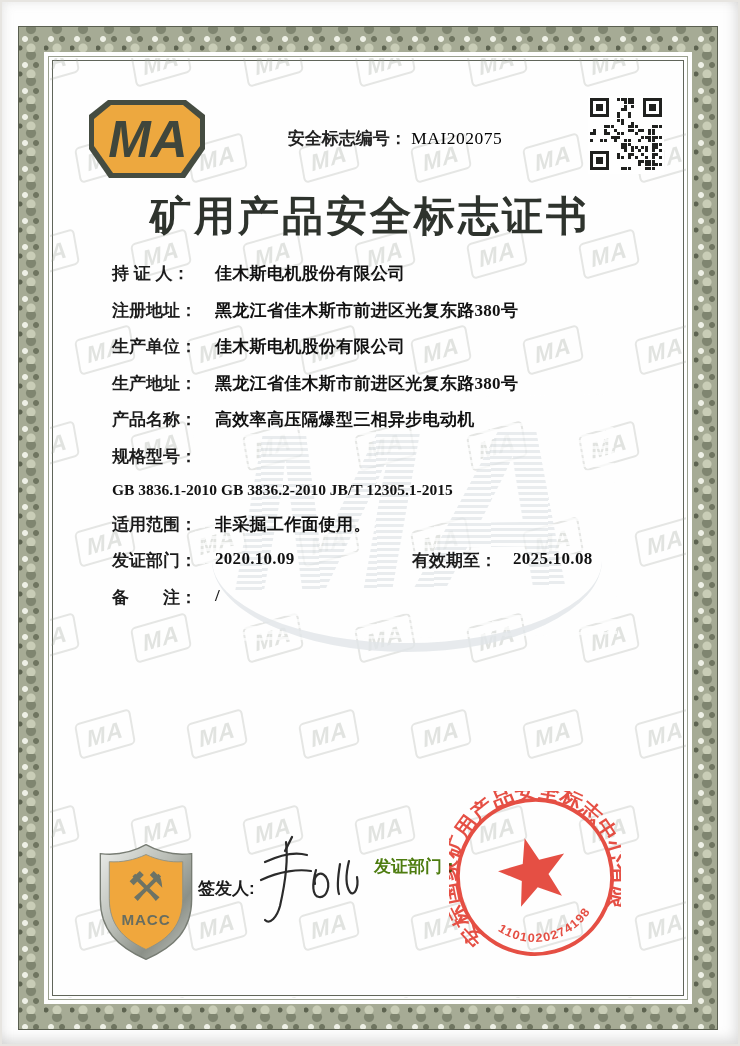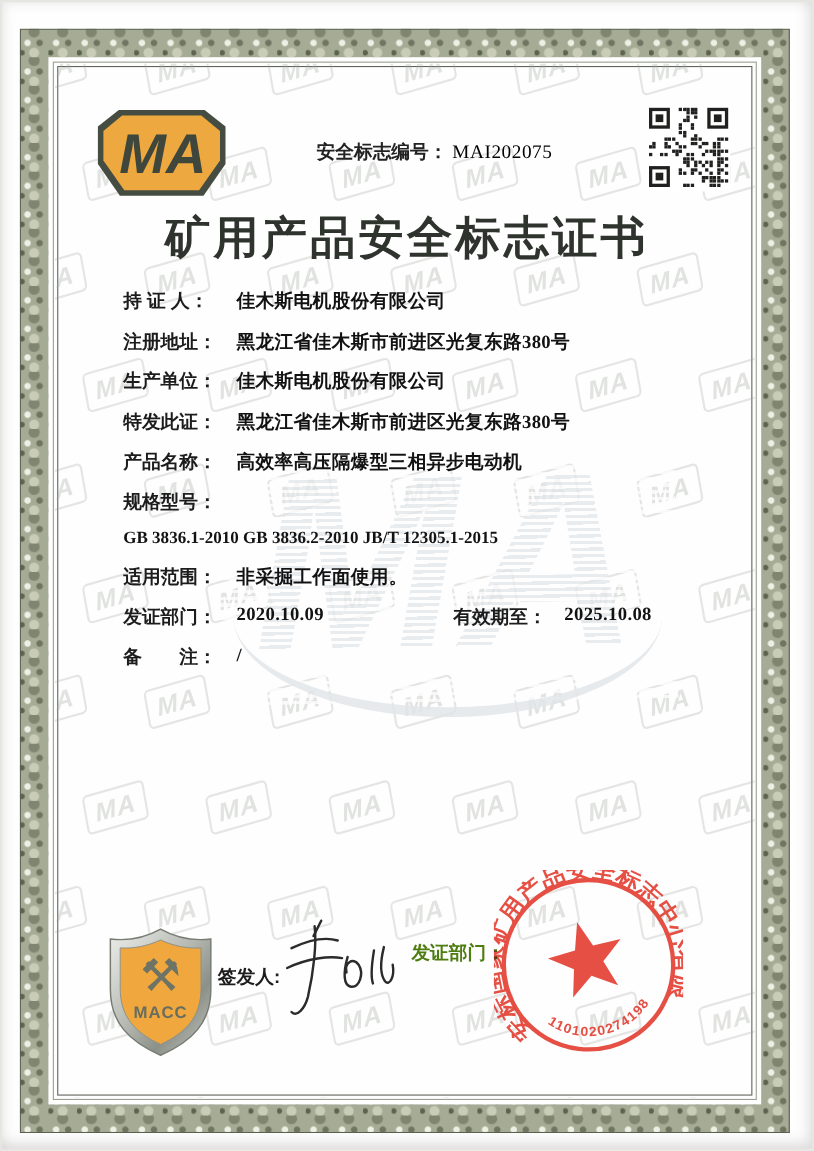--- a/index.html
+++ b/index.html
@@ -299,21 +299,21 @@
         </div>
       <div class="row">
           <span class="lbl">注册地址：</span>
           <span class="val">黑龙江省佳木斯市前进区光复东路380号</span>
         </div>
       <div class="row">
           <span class="lbl">生产单位：</span>
           <span class="val">佳木斯电机股份有限公司</span>
         </div>
       <div class="row">
-          <span class="lbl">特发此证：</span>
+          <span class="lbl">生产地址：</span>
           <span class="val">黑龙江省佳木斯市前进区光复东路380号</span>
         </div>
       <div class="row">
           <span class="lbl">产品名称：</span>
           <span class="val">高效率高压隔爆型三相异步电动机</span>
         </div>
       <div class="row">
           <span class="lbl">规格型号：</span>
         </div>
       <div class="row wide">

